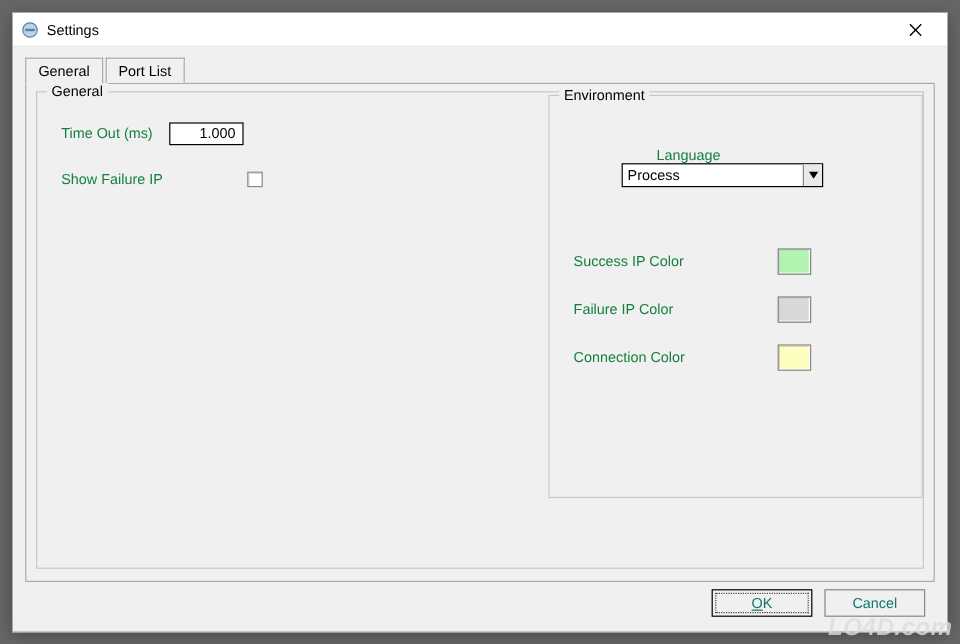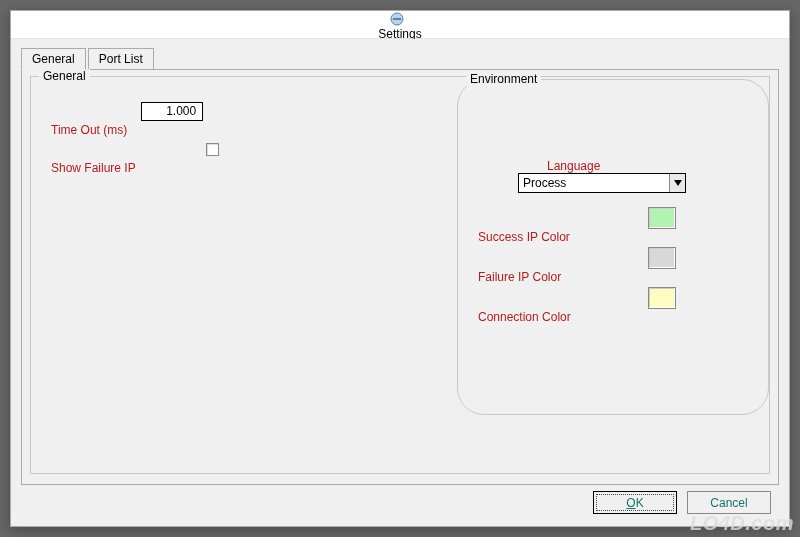--- a/index.html
+++ b/index.html
@@ -25,21 +25,20 @@
       border: 1px solid #aaa;
       box-shadow: 0 3px 12px rgba(0,0,0,0.3);
     }
     .titlebar {
       height: 28px;
       display: flex;
       align-items: center;
       padding: 0 6px;
       background: #fff;
       border-bottom: 1px solid #e5e5e5;
-      flex-direction: column;
     }
     .title-icon {
       width: 16px;
       height: 16px;
       margin-right: 6px;
     }
     .title-text {
       flex: 1;
       color: #000;
     }
@@ -111,31 +110,29 @@
       left: 8px;
       top: 6px;
       right: 8px;
       bottom: 10px;
     }
     .env-group {
       left: 426px;
       top: 2px;
       width: 312px;
       height: 336px;
-      border-radius: 27px;
     }
     .row {
       position: absolute;
       display: flex;
       align-items: center;
       height: 20px;
     }
     .row .lbl {
-      color: #b91c1c;
-      margin-top: 37px;
+      color: #15803d;
     }
     .timeout-row { left: 20px; top: 24px; }
     .timeout-input {
       width: 62px;
       height: 19px;
       border: 1px solid #000;
       background: #fff;
       text-align: right;
       padding: 0 6px 0 0;
       margin-left: 14px;

